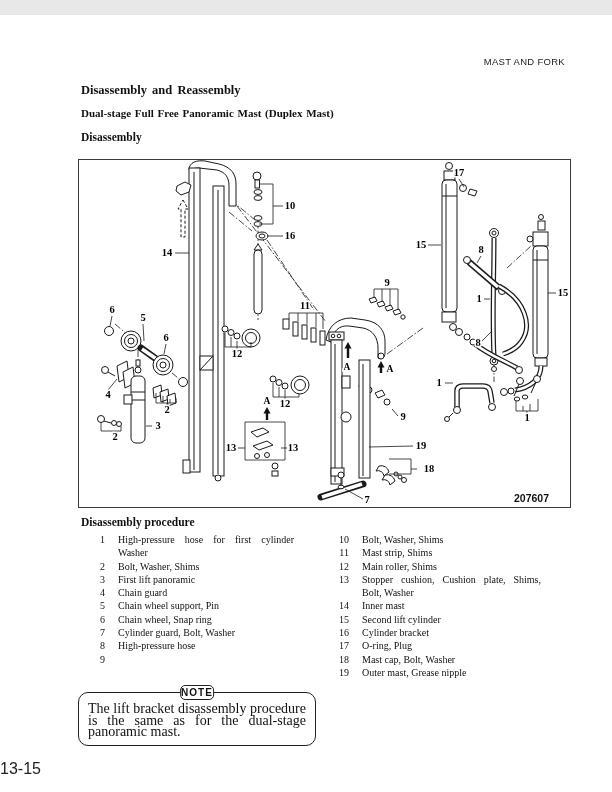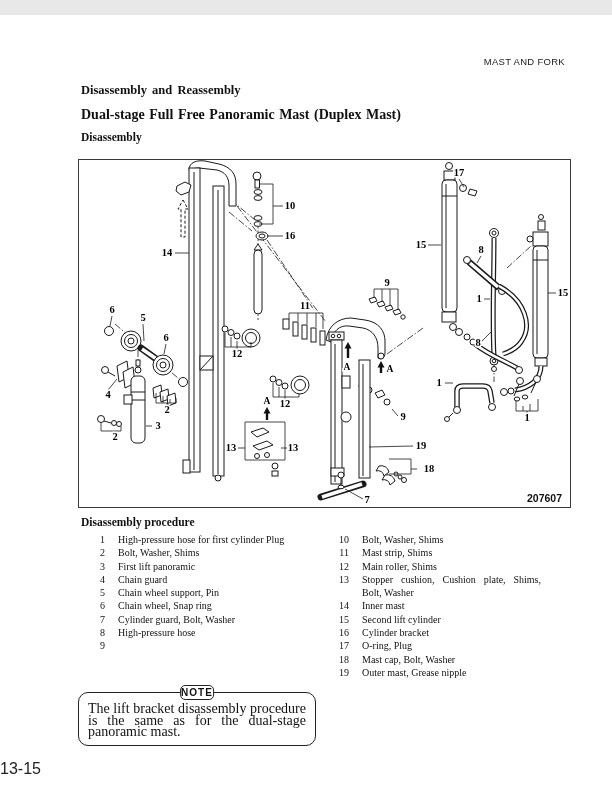--- a/index.html
+++ b/index.html
@@ -7,29 +7,29 @@
     position:relative;width:612px;height:792px;margin:15px auto;
     background:#ffffff;overflow:hidden;
     font-family:"Liberation Serif",serif;color:#111;
   }
   .header-right{
     position:absolute;top:41px;right:47px;
     font-family:"Liberation Sans",sans-serif;font-size:9.5px;letter-spacing:.3px;
     color:#222;
   }
   .h1{position:absolute;left:81px;top:68px;font-size:12.5px;font-weight:bold;word-spacing:2px;}
-  .h2{position:absolute;left:81px;top:92px;font-size:14px;font-weight:bold;word-spacing:1px;}
+  .h2{position:absolute;left:81px;top:92px;font-size:11px;font-weight:bold;word-spacing:1px;}
   .h3{position:absolute;left:81px;top:116px;font-size:11.5px;font-weight:bold;}
   .figure-frame{
     position:absolute;left:78px;top:144px;width:491px;height:347px;
     border:1.1px solid #3a3a3a;background:#fff;
   }
   .figure-frame svg{position:absolute;left:0;top:0;}
   .fig-num{
-    position:absolute;right:8px;bottom:3px;
+    position:absolute;right:21px;bottom:3px;
     font-family:"Liberation Sans",sans-serif;font-weight:bold;font-size:10.5px;color:#111;
   }
   .seq-title{position:absolute;left:81px;top:501px;font-size:11.5px;font-weight:bold;}
   .seq-col{position:absolute;top:518px;font-size:10px;line-height:13.3px;}
   .seq-col.left{left:88px;width:212px;}
   .seq-col.right{left:327px;width:218px;}
   .seq-item{display:flex;}
   .seq-num{flex:0 0 17px;text-align:right;margin-right:13px;}
   .seq-col.right .seq-num{flex:0 0 22px;}
   .seq-text{width:176px;text-align:justify;text-align-last:left;}
@@ -381,21 +381,21 @@
           <text x="188" y="244" class="callout view-label">A</text>
         </g>
     </svg>
     <div class="fig-num">207607</div>
   </div>
 
   <div class="seq-title">Disassembly procedure</div>
   <div class="seq-col left" id="seq-left">
       <div class="seq-item">
         <span class="seq-num">1</span>
-        <span class="seq-text">High-pressure hose for first cylinder Plug</span>
+        <span class="seq-text">High-pressure hose for first cylinder Washer</span>
       </div>
       <div class="seq-item">
         <span class="seq-num">2</span>
         <span class="seq-text">Bolt, Washer, Shims</span>
       </div>
       <div class="seq-item">
         <span class="seq-num">3</span>
         <span class="seq-text">First lift panoramic</span>
       </div>
       <div class="seq-item">

